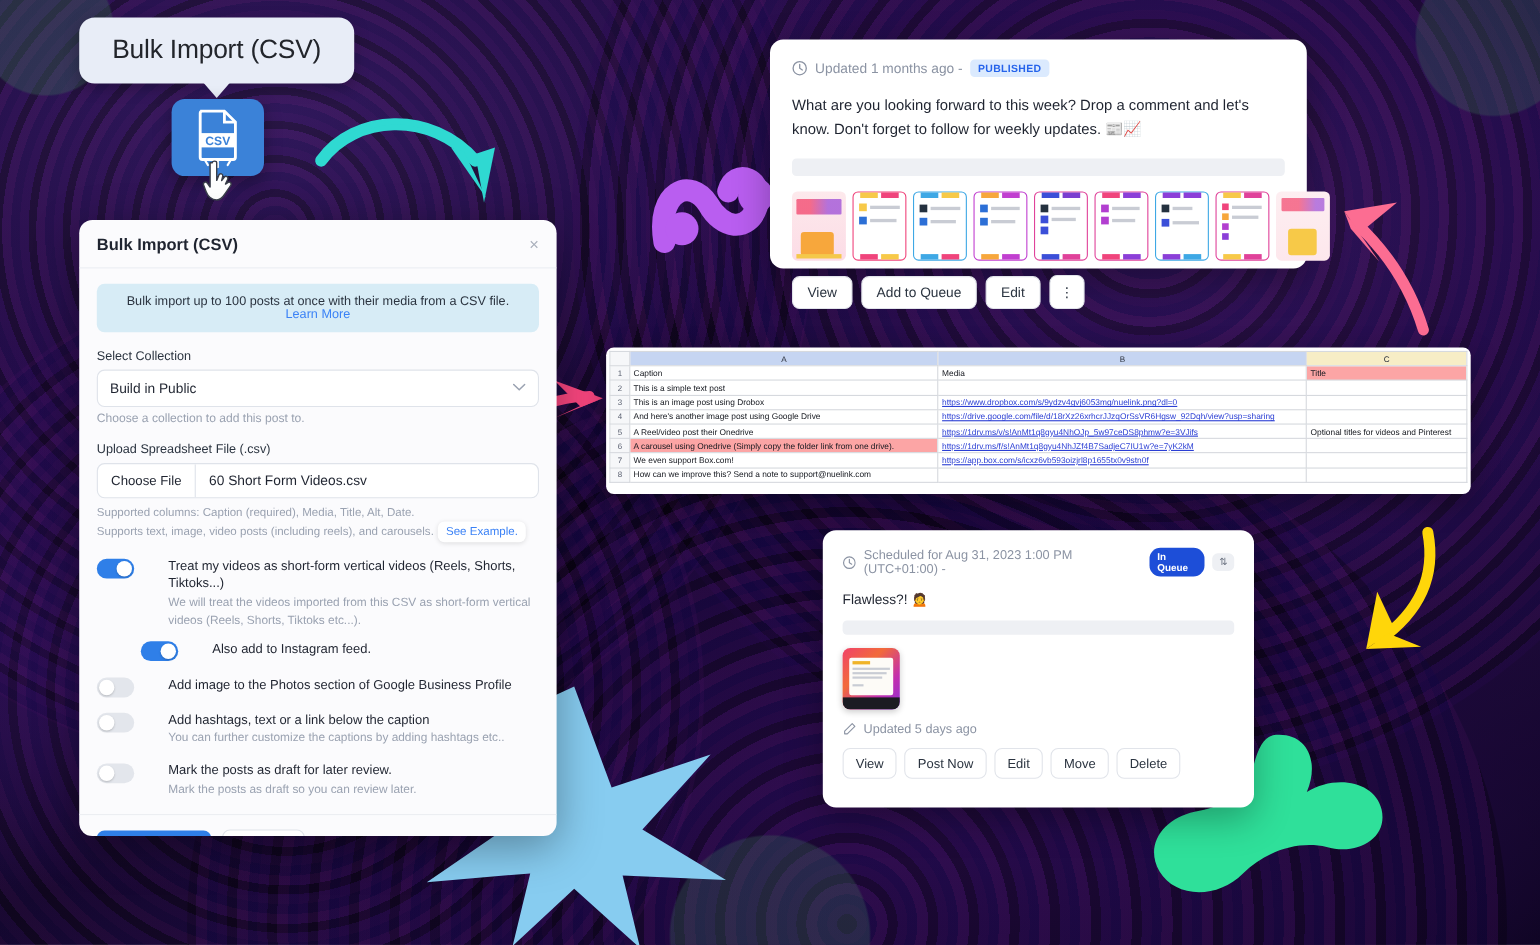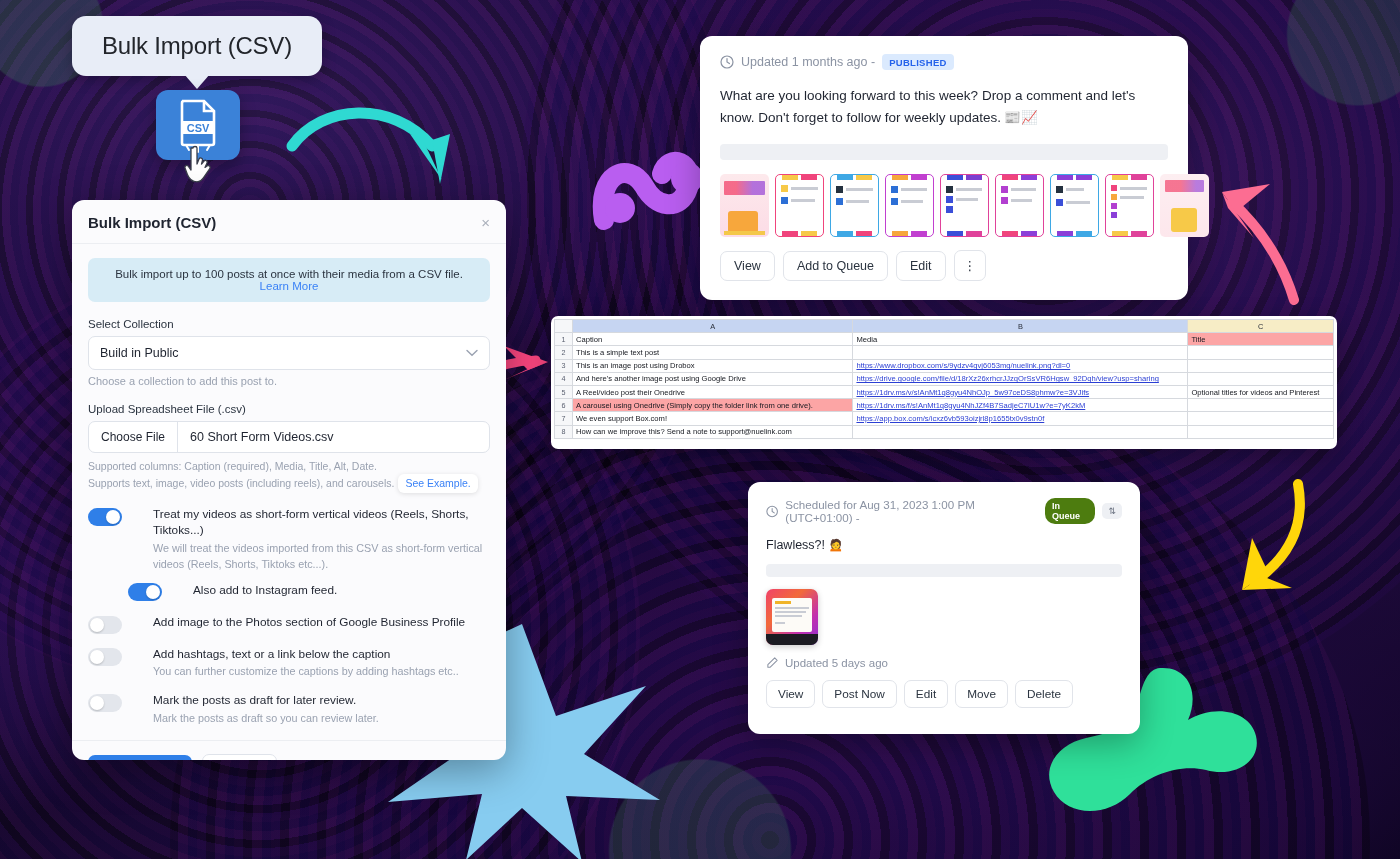--- a/index.html
+++ b/index.html
@@ -135,21 +135,21 @@
     background: #2f7fe8; color: #fff; border: none; border-radius: 7px;
     padding: 9px 17px; font-size: 12.5px; font-family: inherit; cursor: pointer;
   }
   .btn-secondary {
     background: #fff; color: #2b3440; border: 1px solid #dfe3ea; border-radius: 7px;
     padding: 9px 17px; font-size: 12.5px; font-family: inherit; cursor: pointer;
   }
 
   
   #published-card {
-    position: absolute; left: 700px; top: 36px; width: 488px; height: 264px;
+    position: absolute; left: 700px; top: 36px; width: 488px; height: 208px;
     background: #fff; border-radius: 12px; box-shadow: 0 10px 34px rgba(0,0,0,.3);
     z-index: 8; padding: 18px 20px 0 20px;
   }
   .meta-line { display: flex; align-items: center; gap: 7px; font-size: 12.5px; color: #8b93a3; }
   .badge-pub {
     background: #dbeafe; color: #2563eb; font-size: 9.5px; font-weight: 700;
     padding: 2.5px 7px; border-radius: 4px; letter-spacing: .3px;
   }
   .post-text { margin-top: 15px; font-size: 13.5px; color: #1f2430; line-height: 1.6; }
   .skeleton-bar { margin-top: 16px; height: 16px; background: #eef0f4; border-radius: 4px; }
@@ -183,21 +183,21 @@
   td.hl { background: #fca5a5; margin-top: 20px; }
   td .lnk { color: #2b3fd4; text-decoration: underline; }
 
   
   #scheduled-card {
     position: absolute; left: 748px; top: 482px; width: 392px; height: 252px;
     background: #fff; border-radius: 12px; box-shadow: 0 10px 34px rgba(0,0,0,.3);
     z-index: 8; padding: 16px 18px 0 18px;
   }
   .badge-queue {
-    background: #4d7c0f; color: #fff; font-size: 9px; font-weight: 700;
+    background: #1d4ed8; color: #fff; font-size: 9px; font-weight: 700;
     padding: 3px 7px; border-radius: 10px;
   }
   .badge-recur {
     background: #eef0f4; color: #6b7280; font-size: 9px;
     padding: 3px 6px; border-radius: 5px;
   }
   .sched-text { margin-top: 13px; font-size: 12.5px; color: #1f2430; }
   .sched-skel { margin-top: 12px; height: 13px; background: #eef0f4; border-radius: 4px; }
   .sched-thumb {
     margin-top: 12px; width: 52px; height: 56px; border-radius: 7px; overflow: hidden;

